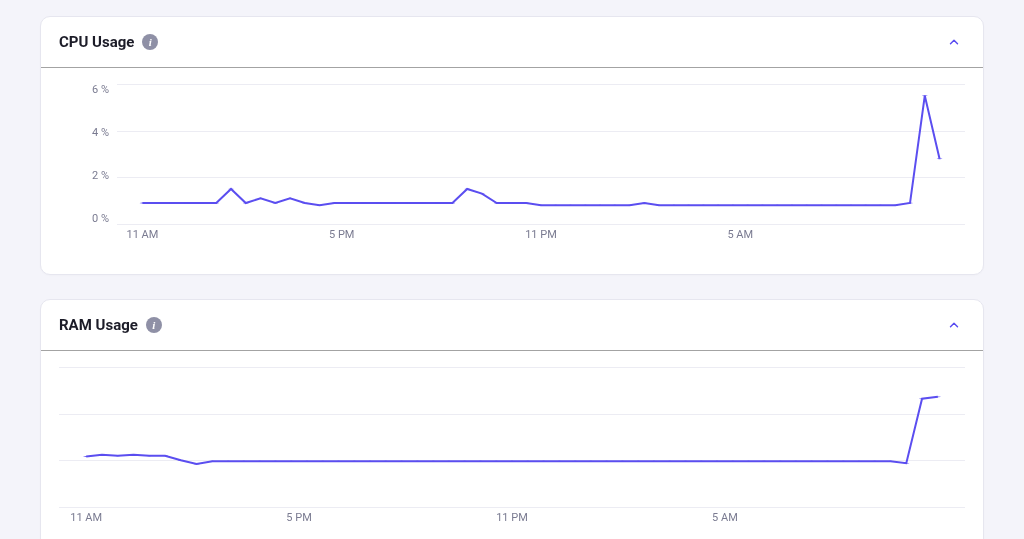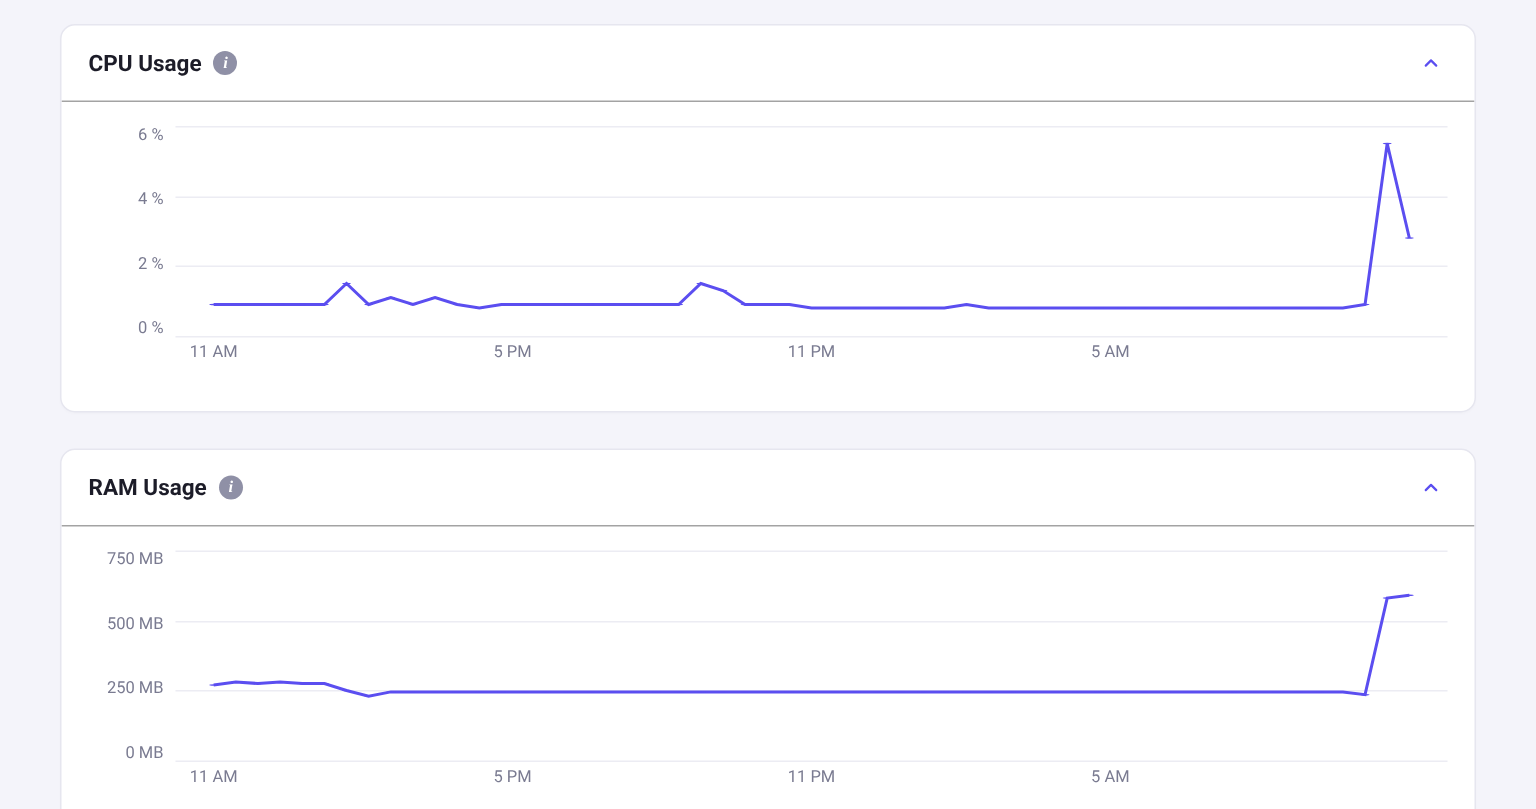--- a/index.html
+++ b/index.html
@@ -214,26 +214,20 @@
     <span class="info-icon">i</span>
     <span class="spacer"></span>
     <button class="collapse-btn">
       <svg width="14" height="14" viewBox="0 0 24 24">
         <path d="M6 15l6-6 6 6" fill="none" stroke="#5b4ef0" stroke-width="2.5" stroke-linecap="round" stroke-linejoin="round"></path>
       </svg>
     </button>
   </div>
   <div class="panel-body">
     <div class="chart-wrap">
-      <div class="y-axis">
-          <div class="y-tick">750 MB</div>
-          <div class="y-tick">500 MB</div>
-          <div class="y-tick">250 MB</div>
-          <div class="y-tick">0 MB</div>
-        </div>
       <div class="plot-col">
         <div class="plot-area">
             <div class="grid-line" style="top: 0%;"></div>
             <div class="grid-line" style="top: 33.3333%;"></div>
             <div class="grid-line" style="top: 66.6667%;"></div>
             <div class="grid-line" style="top: 100%;"></div>
             <svg class="series" viewBox="0 0 1000 1000" preserveAspectRatio="none">
               <path class="line" vector-effect="non-scaling-stroke" d="M30 640 L47.407407407407405 626.6666666666666 L64.81481481481481 633.3333333333334 L82.22222222222223 626.6666666666666 L99.62962962962962 633.3333333333334 L117.03703703703704 633.3333333333334 L134.44444444444446 666.6666666666667 L151.85185185185185 693.3333333333334 L169.25925925925924 673.3333333333333 L186.66666666666666 673.3333333333333 L204.07407407407408 673.3333333333333 L221.48148148148147 673.3333333333333 L238.88888888888889 673.3333333333333 L256.2962962962963 673.3333333333333 L273.7037037037037 673.3333333333333 L291.11111111111114 673.3333333333333 L308.5185185185185 673.3333333333333 L325.9259259259259 673.3333333333333 L343.3333333333333 673.3333333333333 L360.74074074074076 673.3333333333333 L378.14814814814815 673.3333333333333 L395.55555555555554 673.3333333333333 L412.96296296296293 673.3333333333333 L430.3703703703704 673.3333333333333 L447.77777777777777 673.3333333333333 L465.18518518518516 673.3333333333333 L482.59259259259255 673.3333333333333 L500 673.3333333333333 L517.4074074074074 673.3333333333333 L534.8148148148148 673.3333333333333 L552.2222222222223 673.3333333333333 L569.6296296296297 673.3333333333333 L587.037037037037 673.3333333333333 L604.4444444444445 673.3333333333333 L621.8518518518518 673.3333333333333 L639.2592592592592 673.3333333333333 L656.6666666666666 673.3333333333333 L674.0740740740741 673.3333333333333 L691.4814814814815 673.3333333333333 L708.8888888888889 673.3333333333333 L726.2962962962963 673.3333333333333 L743.7037037037037 673.3333333333333 L761.1111111111111 673.3333333333333 L778.5185185185185 673.3333333333333 L795.9259259259259 673.3333333333333 L813.3333333333334 673.3333333333333 L830.7407407407408 673.3333333333333 L848.1481481481482 673.3333333333333 L865.5555555555555 673.3333333333333 L882.962962962963 673.3333333333333 L900.3703703703703 673.3333333333333 L917.7777777777777 673.3333333333333 L935.1851851851851 686.6666666666666 L952.5925925925926 226.66666666666663 L970 213.33333333333337"></path>
               <circle class="pt" cx="30" cy="640" r="3.5" vector-effect="non-scaling-stroke"></circle>
               <circle class="pt" cx="47.407407407407405" cy="626.6666666666666" r="3.5" vector-effect="non-scaling-stroke"></circle>

